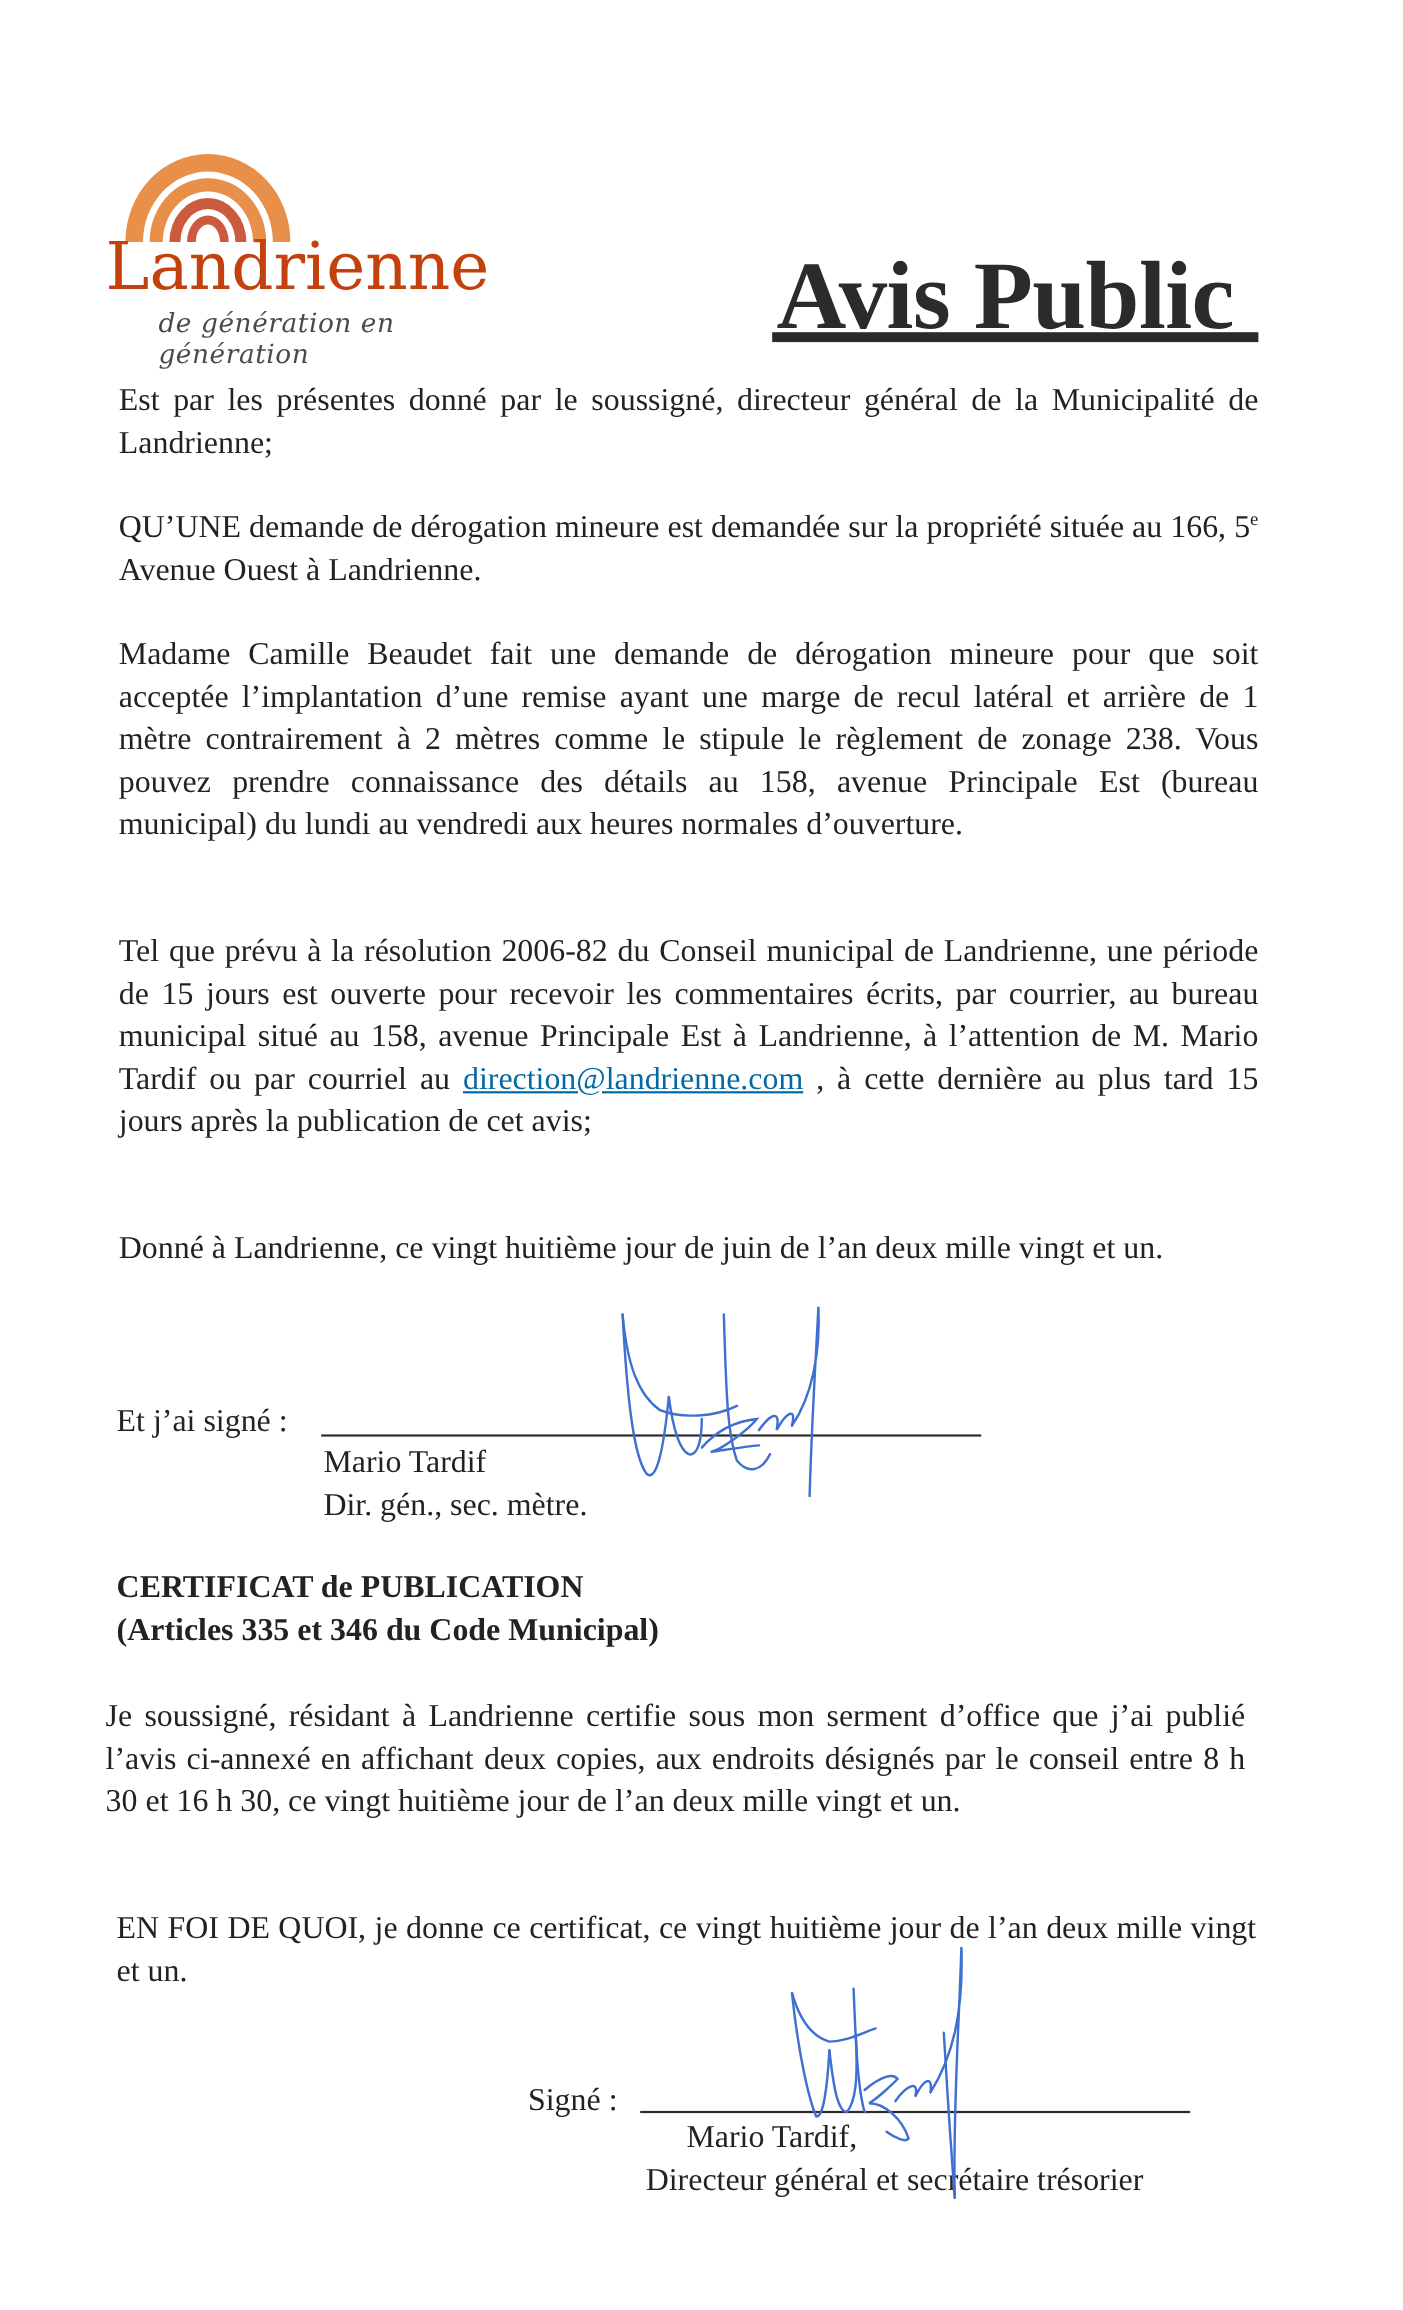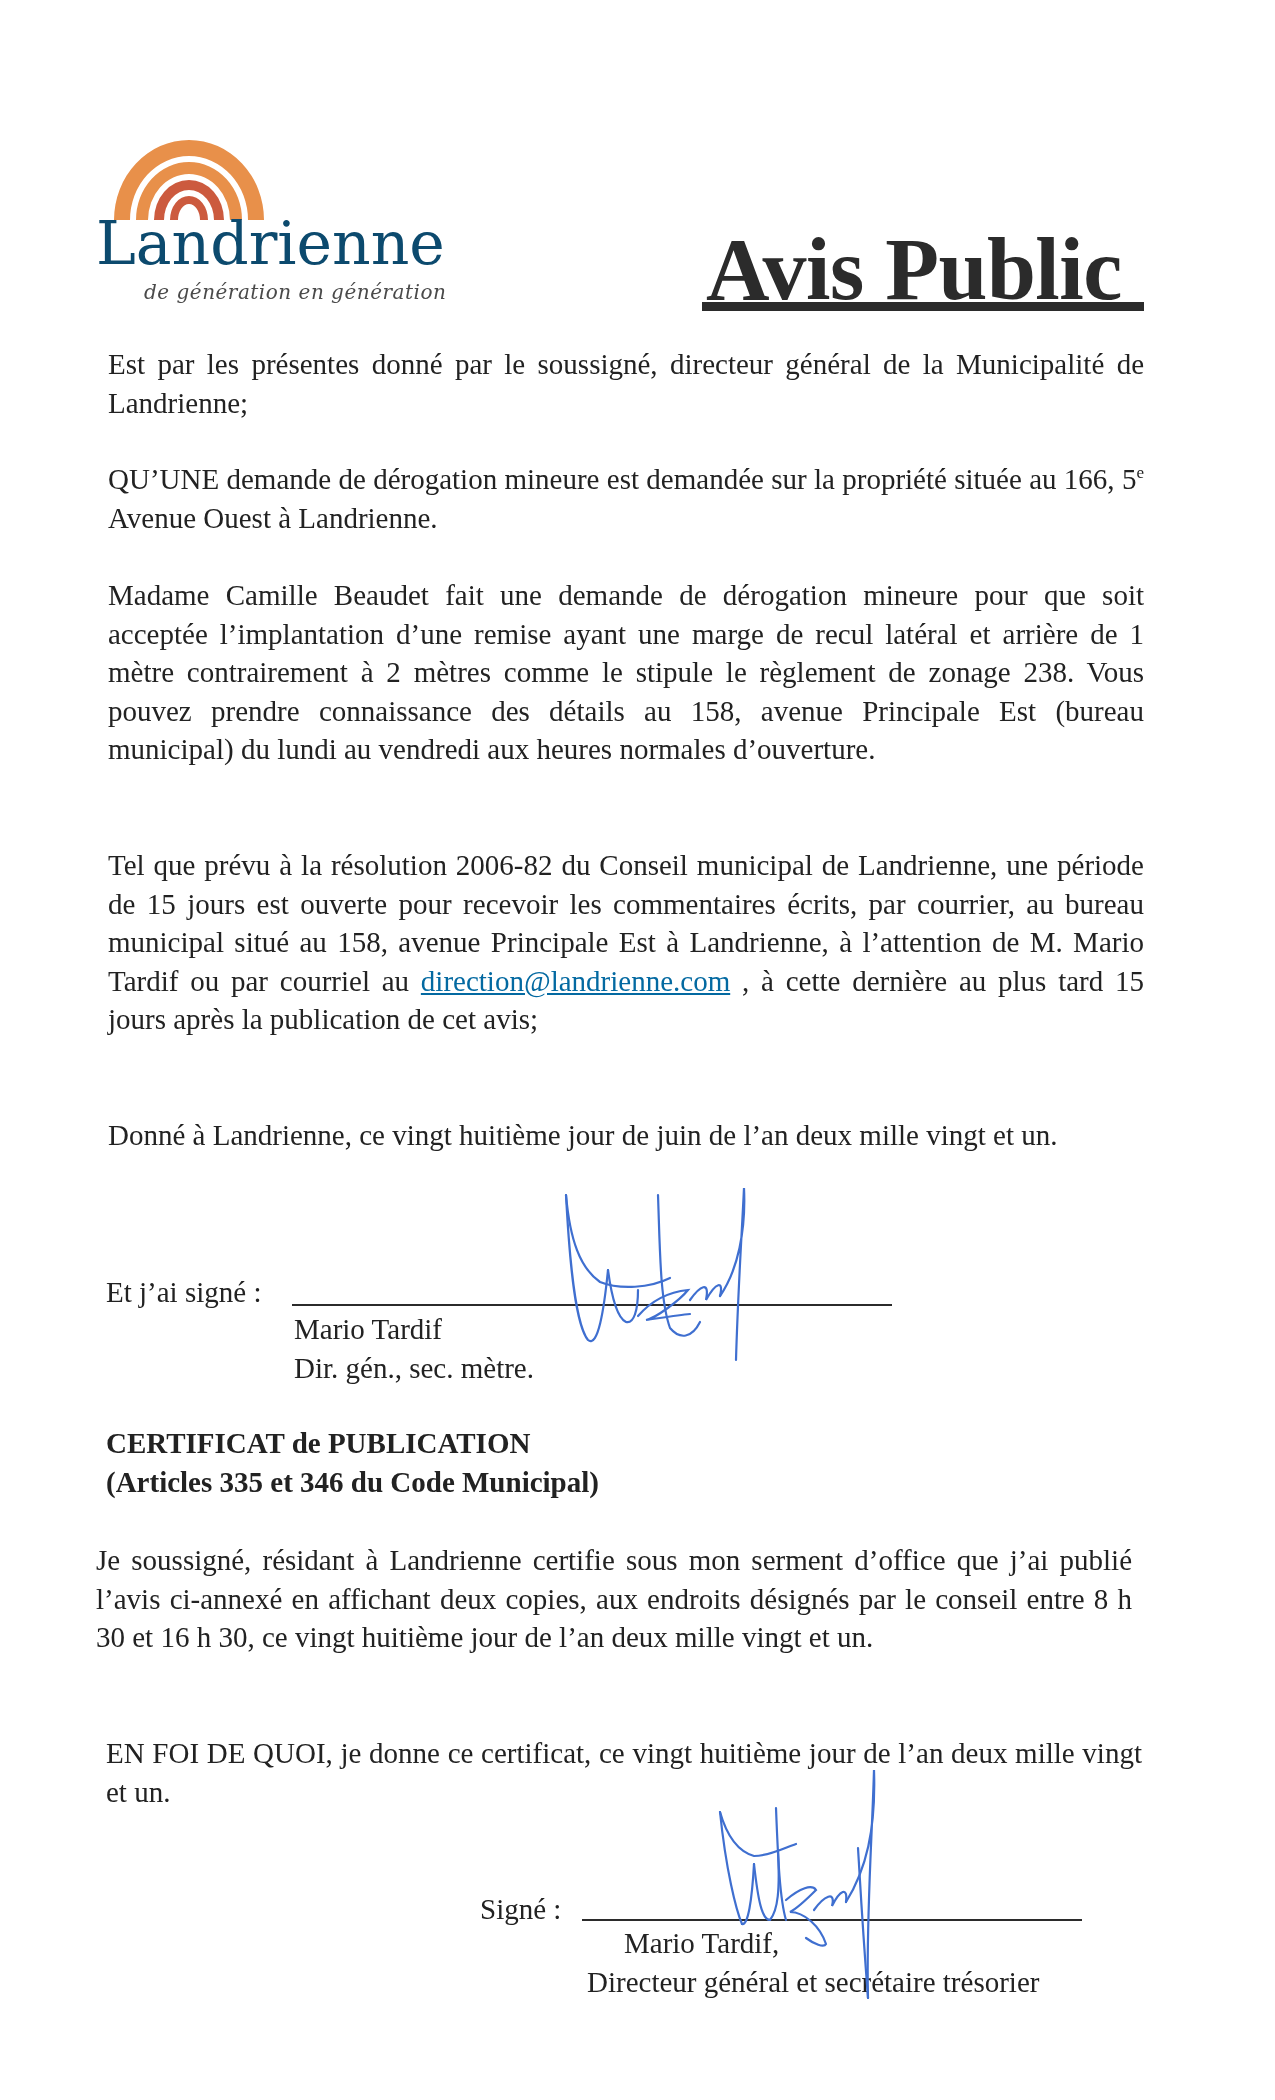--- a/index.html
+++ b/index.html
@@ -2,23 +2,23 @@
 <html><head>
 <meta charset="utf-8">
 <style>
   html, body { margin: 0; padding: 0; background: #ffffff; }
   body { width: 1275px; height: 2100px; position: relative; overflow: hidden;
          font-family: "Liberation Serif", "DejaVu Serif", serif; color: #222222; }
 
   .logo { position: absolute; left: 96px; top: 122px; width: 400px; height: 190px; }
   .logo svg.rays { position: absolute; left: 8px; top: 0; }
   .logo .brand { position: absolute; left: 0; top: 86px; font-family: "DejaVu Serif", serif;
-                 font-size: 60px; color: #0c4a6e; letter-spacing: 0px; font-weight: normal; }
+                 font-size: 60px; color: #c2410c; letter-spacing: 0px; font-weight: normal; }
   .logo .tagline { position: absolute; left: 48px; top: 158px; font-family: "DejaVu Serif", serif;
-                   font-style: italic; font-size: 20px; color: #4a4a4a; letter-spacing: 0.5px; }
+                   font-style: italic; font-size: 24px; color: #4a4a4a; letter-spacing: 0.5px; }
 
   .title { position: absolute; left: 706px; top: 214px; font-family: "Liberation Serif", serif;
            font-weight: bold; font-size: 88px; color: #2b2b2b; line-height: 1; letter-spacing: -0.5px; margin-top: 12px; }
   .title-rule { position: absolute; left: 702px; top: 302px; width: 442px; height: 9px; background: #2b2b2b; }
 
   .para { position: absolute; left: 108px; width: 1036px; font-size: 29px; line-height: 38.6px;
           text-align: justify; text-align-last: left; }
   .para sup { font-size: 17px; vertical-align: 11px; line-height: 0; }
   .para a { color: #0369a1; text-decoration: underline; }
 

